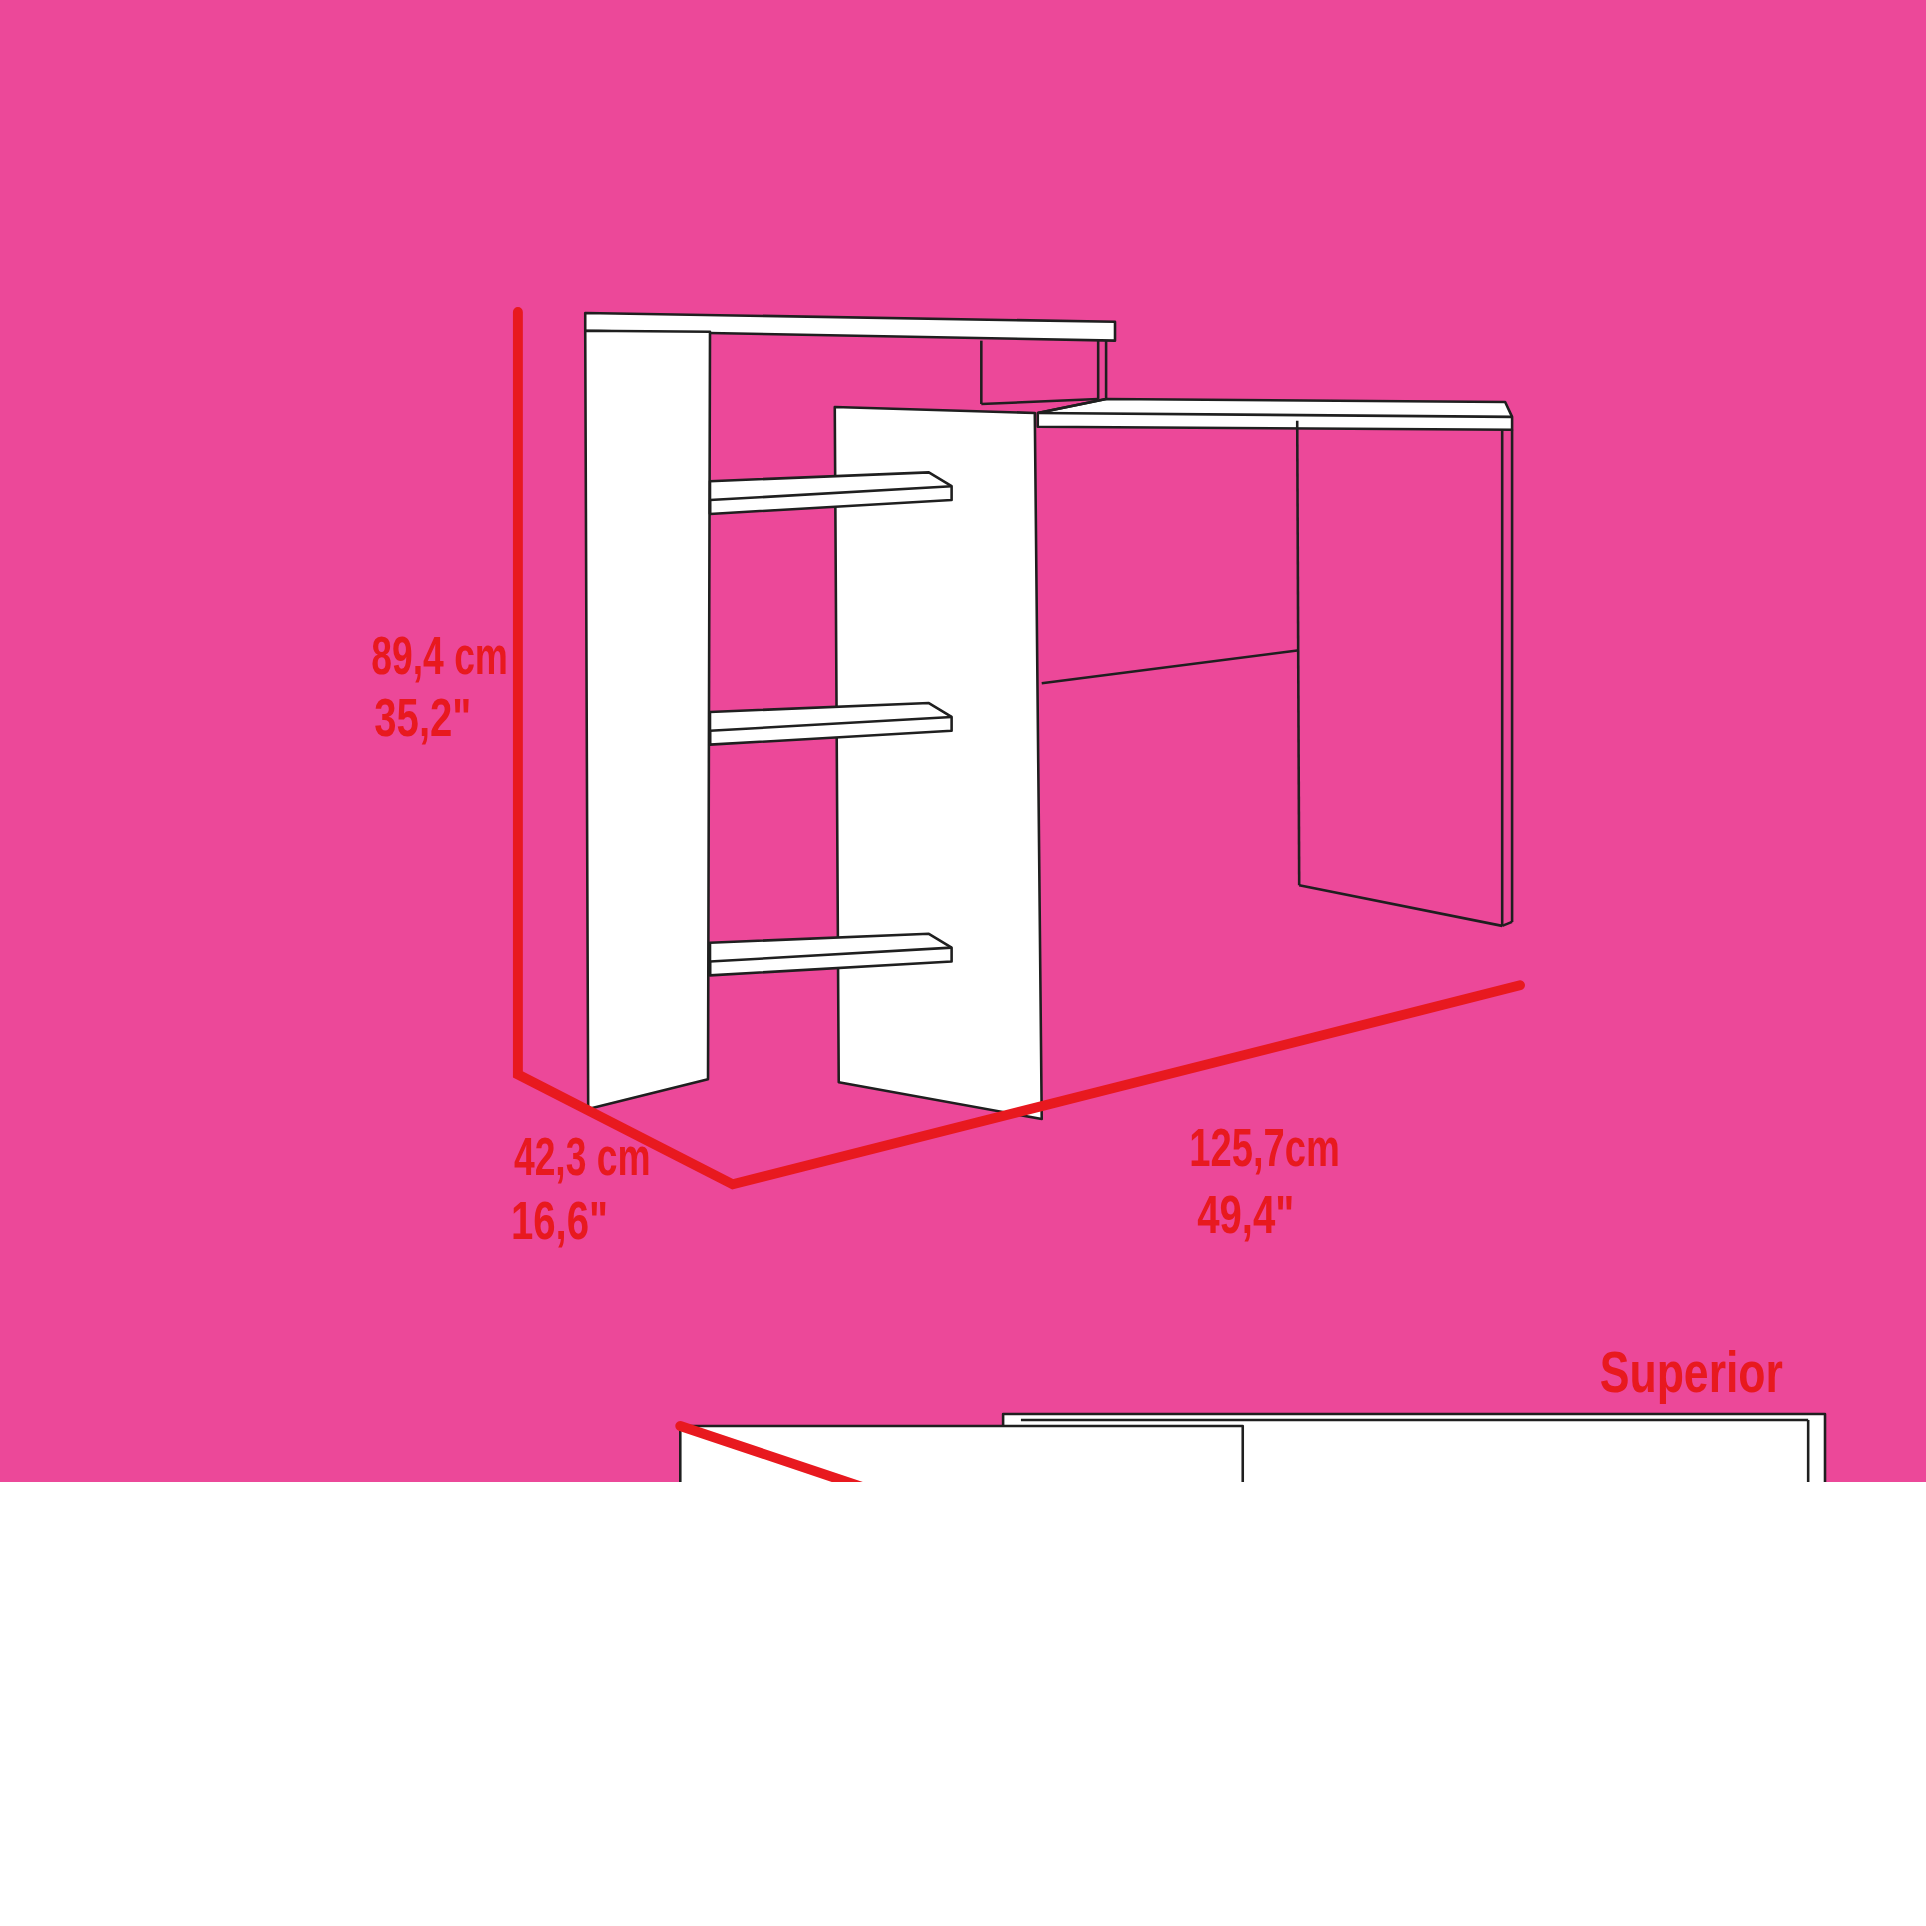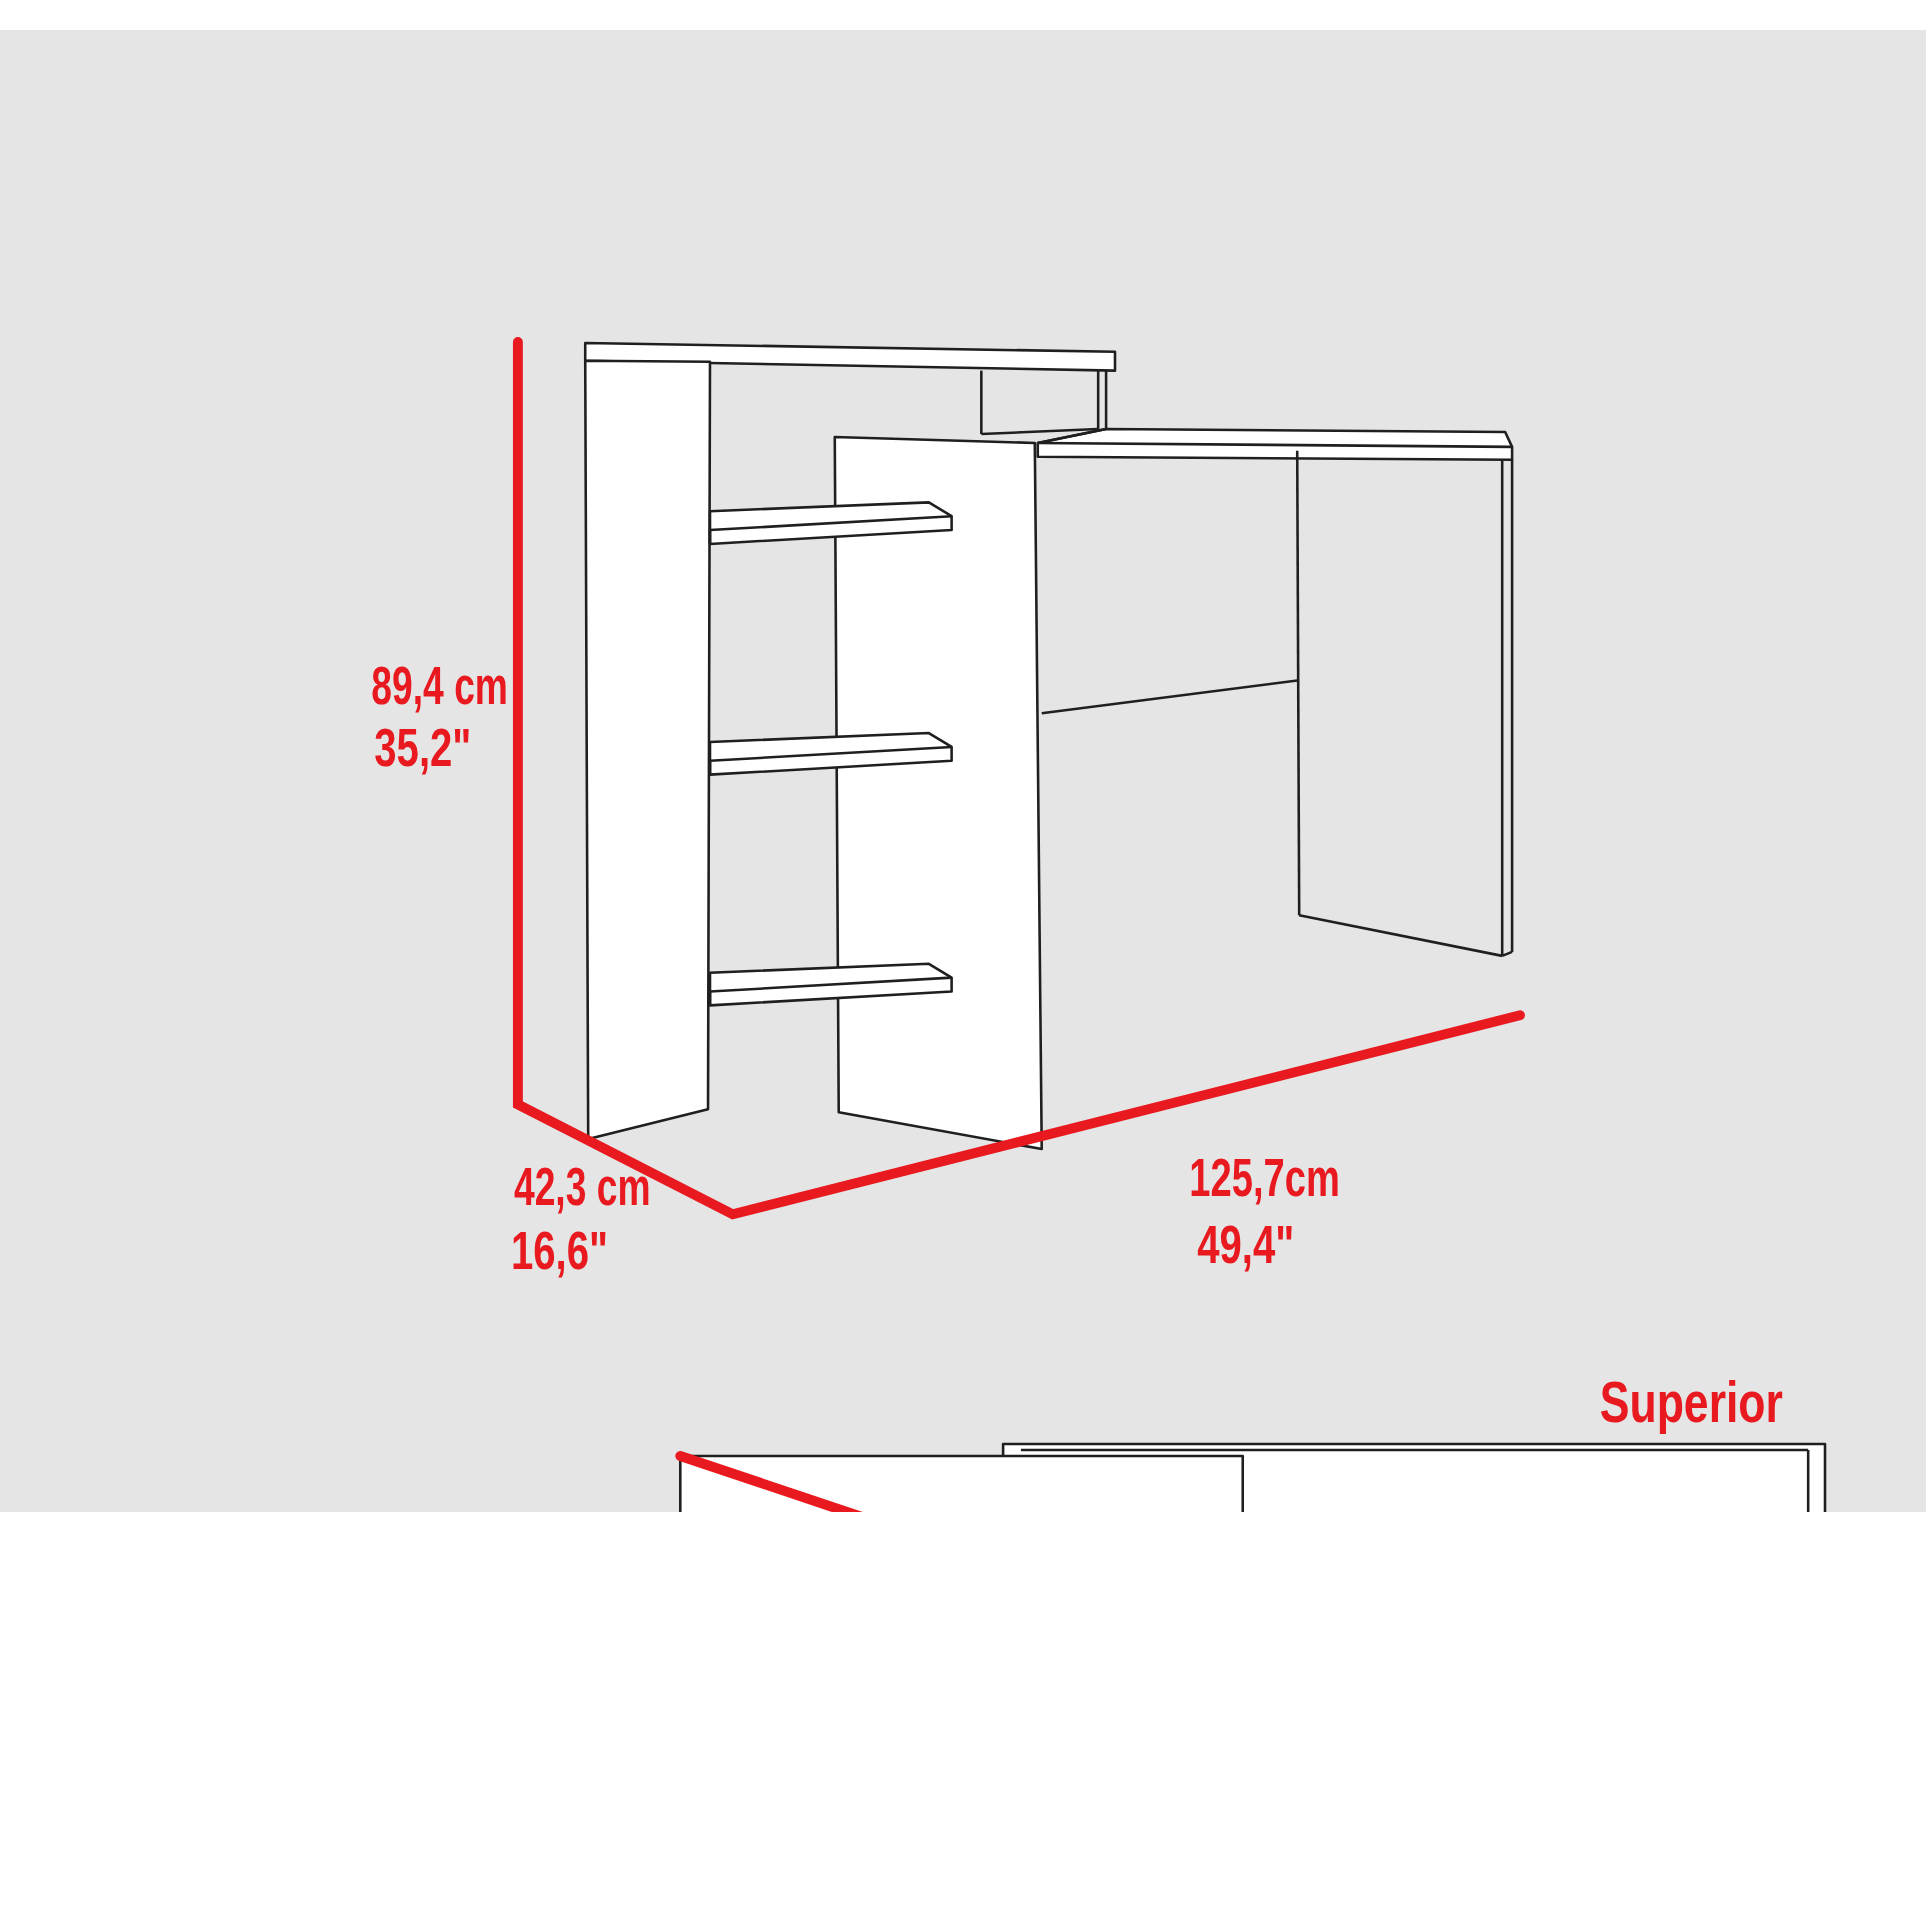--- a/index.html
+++ b/index.html
@@ -1,16 +1,16 @@
 <!DOCTYPE html>
 <html><head>
 <meta charset="utf-8">
 <style>
   html,body{margin:0;padding:0;background:#ffffff;}
-  .canvas{position:relative;width:1927px;height:1482px;background:#e5e5e5;overflow:hidden;margin-top:30px;}
+  .canvas{position:relative;width:1927px;height:1482px;background:#ec4899;overflow:hidden;}
   svg{display:block;}
   .dim-text{font-family:"Liberation Sans", sans-serif;font-weight:bold;}
 </style>
 </head>
 <body>
 
 <div class="canvas">
 <svg width="1927" height="1927" viewBox="0 0 1946 1946">
 
   <g fill="none" stroke="#1f1f1f" stroke-width="2.6" stroke-linejoin="round">

